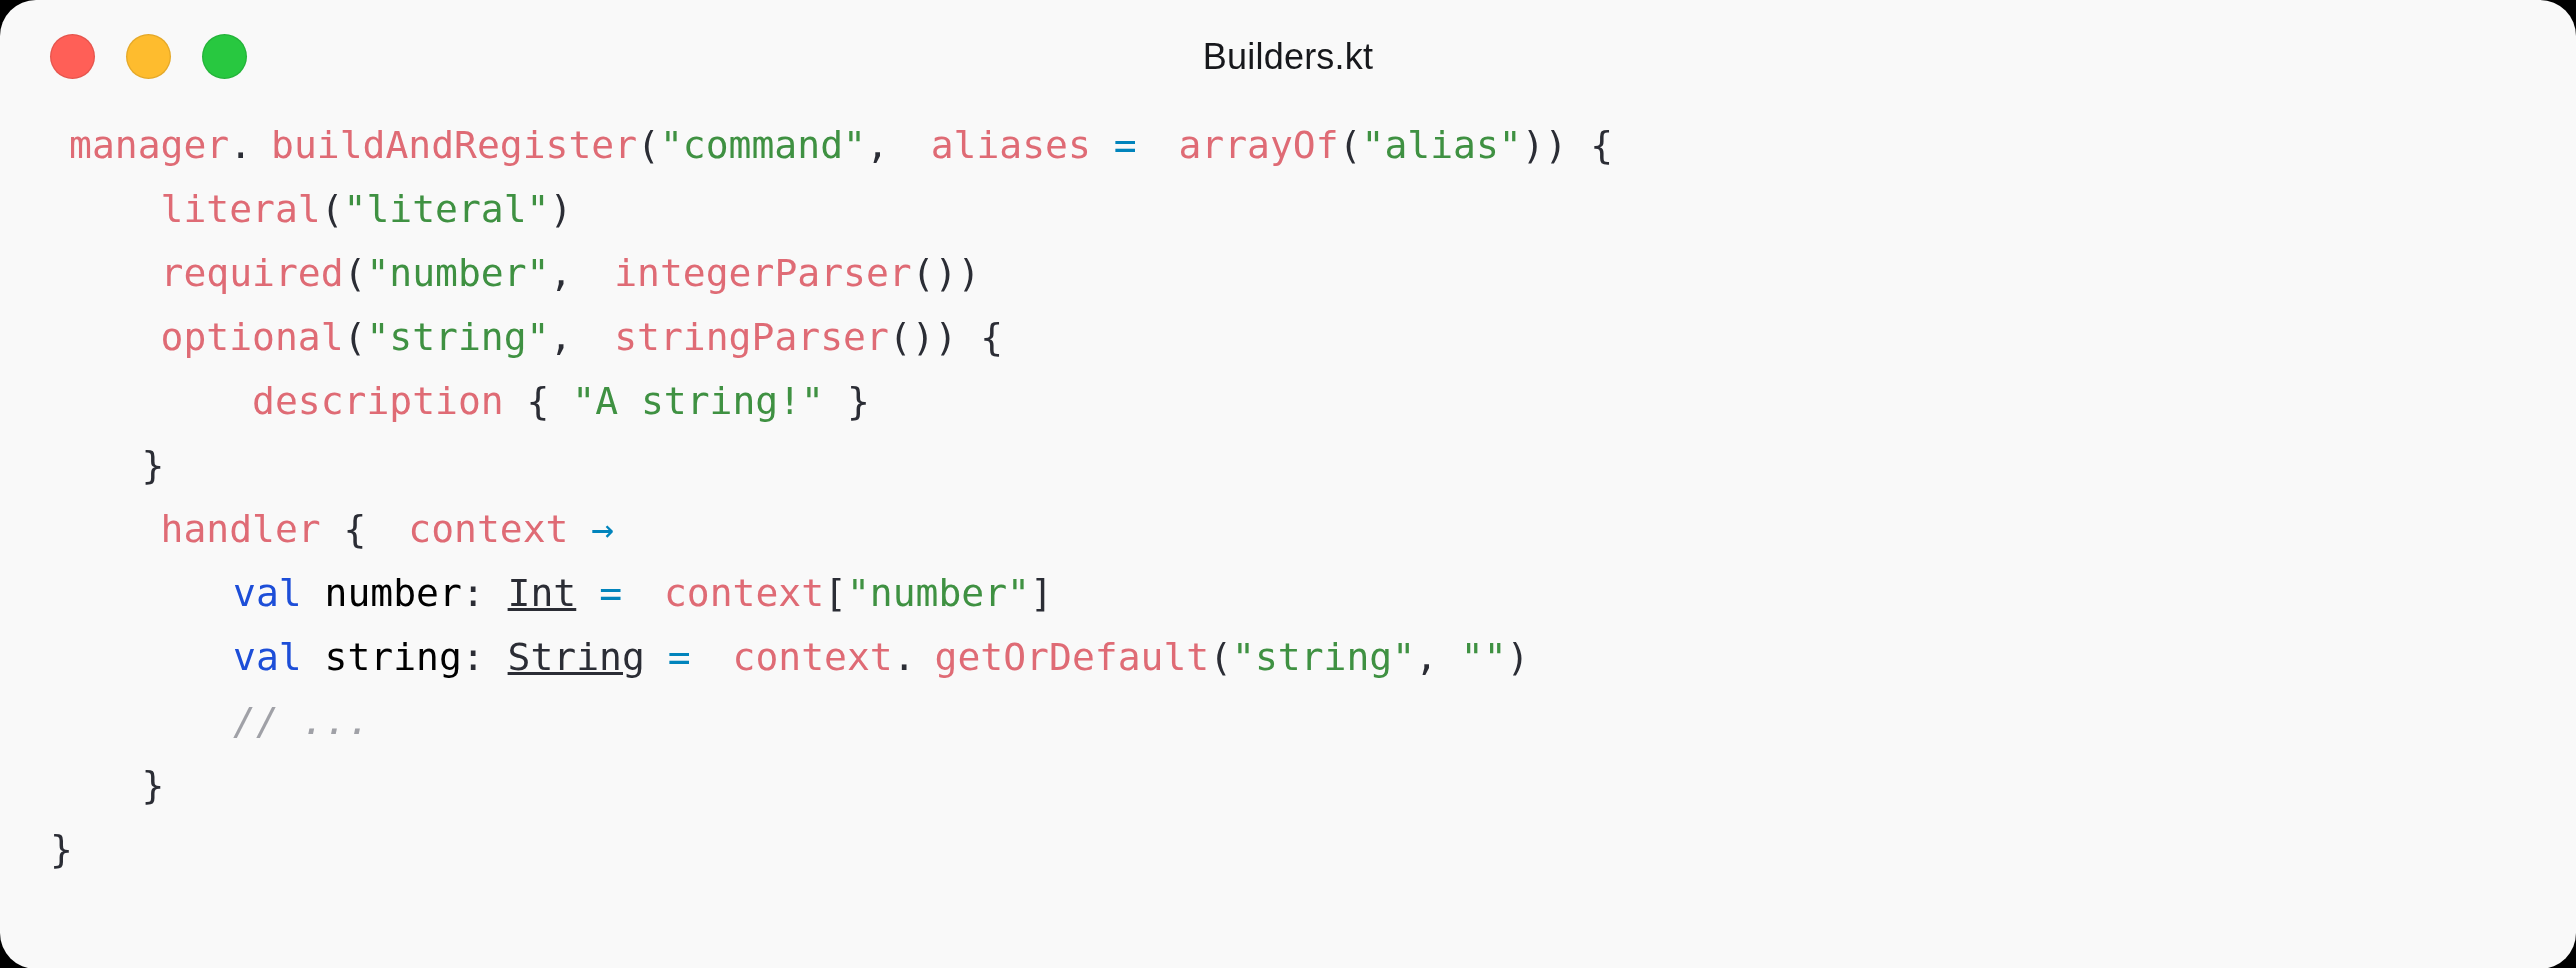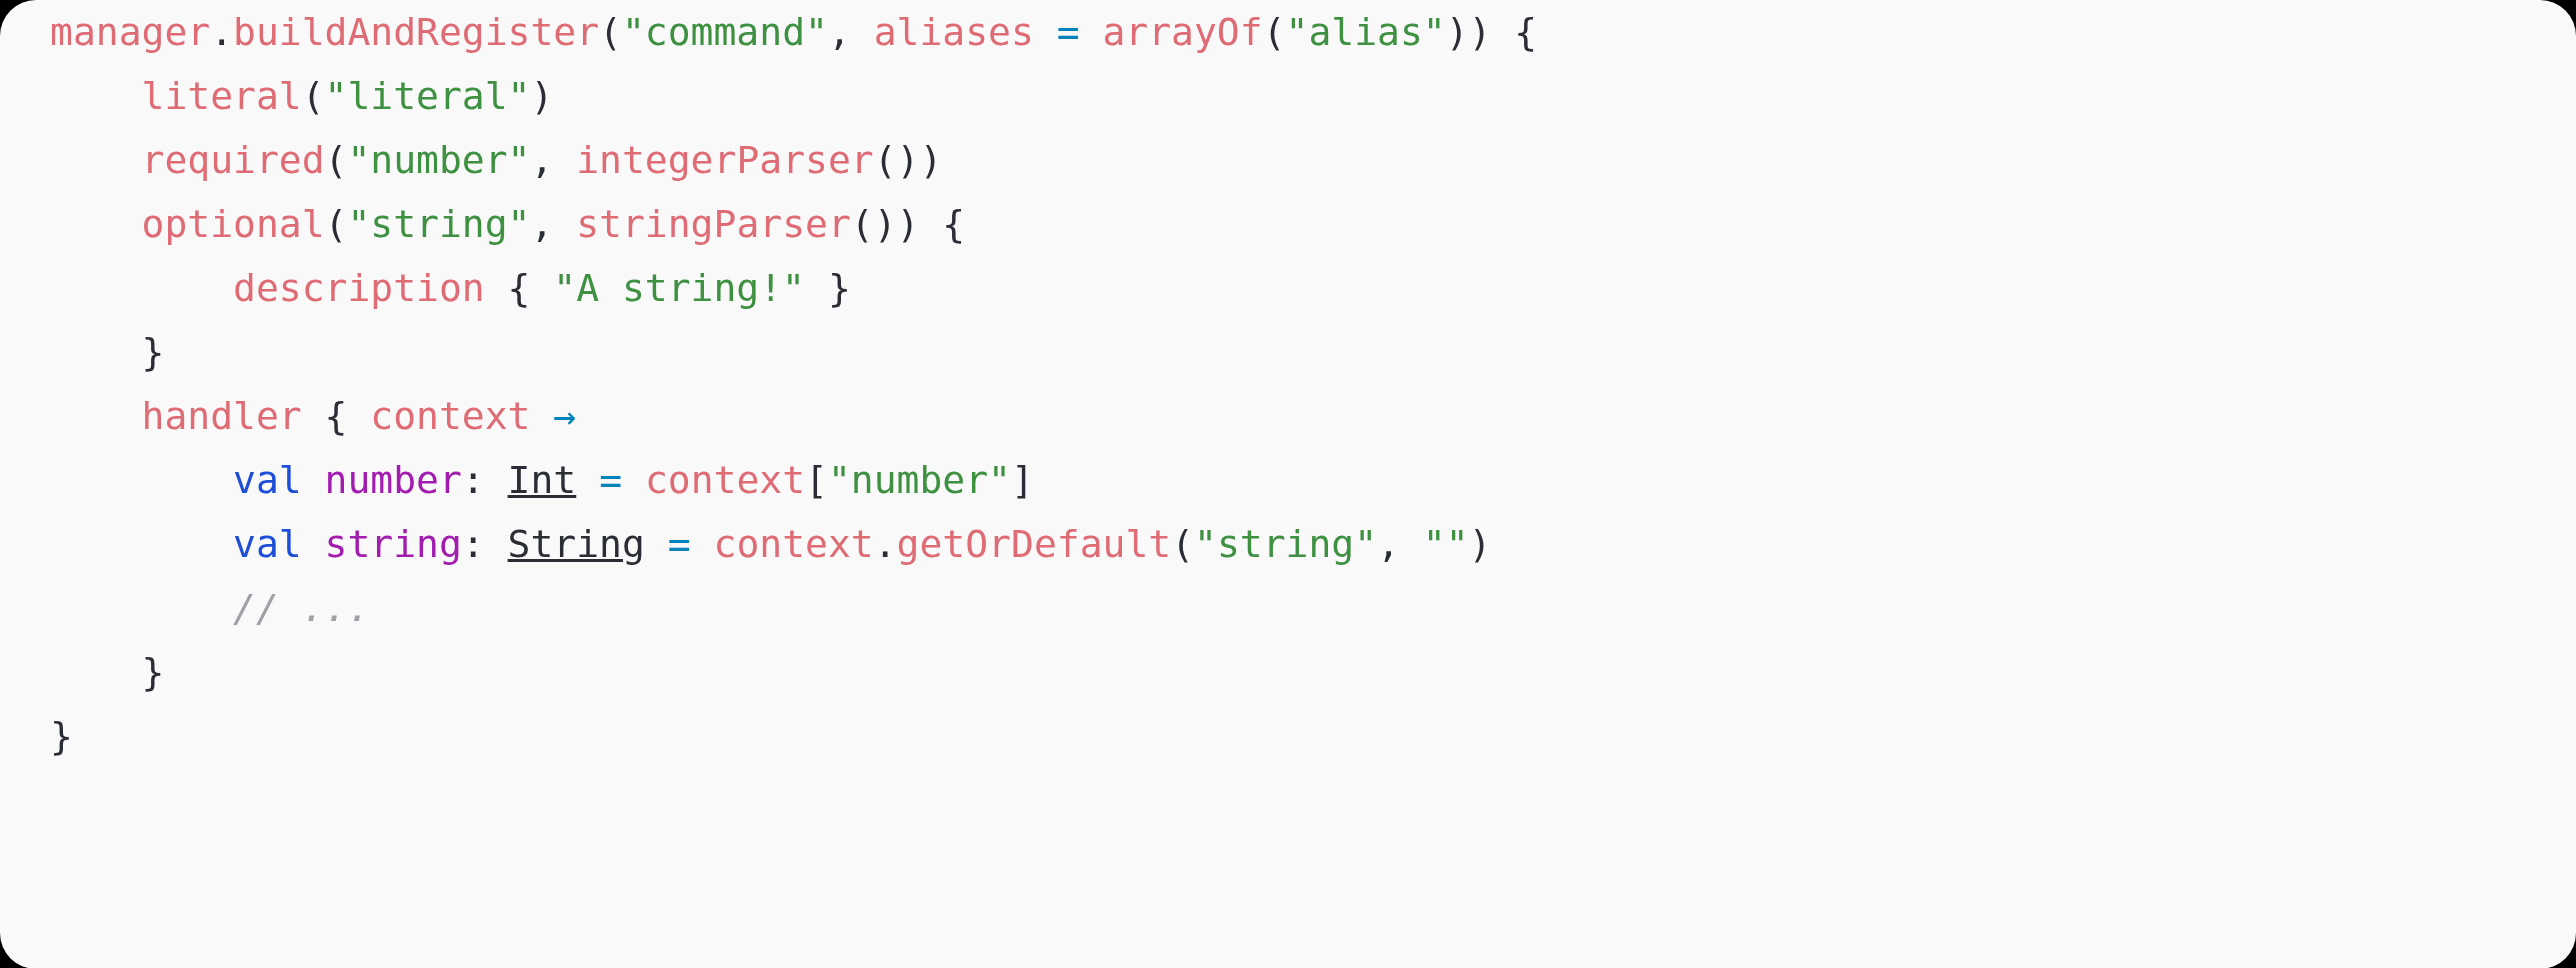--- a/index.html
+++ b/index.html
@@ -75,31 +75,42 @@
     white-space: pre;
     letter-spacing: 0px;
   }
 
   .code-line {
     height: 64px;
     white-space: pre;
   }
 
   
-  .tok-fn      { color: #DF6B75; }   
+  .tok-fn      { color: #DF6B75; margin-left: 19px; }   
   .tok-str     { color: #3F9142; }   
   .tok-punct   { color: #2B2D35; }   
   .tok-op      { color: #0184BC; }   
   .tok-kw      { color: #1d4ed8; }   
-  .tok-var     { color: #a21caf; }   
+  .tok-var     { color: #000000; }   
   .tok-type    { color: #2B2D35; text-decoration: underline; }   
   .tok-comment { color: #A0A1A7; font-style: italic; }
 </style>
 </head>
 <body>
 
 <div class="window">
 
+  <div class="titlebar">
+
+    <div class="traffic-lights">
+      <span class="light light-close"></span>
+      <span class="light light-minimize"></span>
+      <span class="light light-maximize"></span>
+    </div>
+
+    <div class="window-title">Builders.kt</div>
+
+  </div>
 
   <div class="code-area" id="code-area"><div class="code-line"><span class="tok-fn">manager</span><span class="tok-punct">.</span><span class="tok-fn">buildAndRegister</span><span class="tok-punct">(</span><span class="tok-str">"command"</span><span class="tok-punct">, </span><span class="tok-fn">aliases</span><span class="tok-punct"> </span><span class="tok-op">=</span><span class="tok-punct"> </span><span class="tok-fn">arrayOf</span><span class="tok-punct">(</span><span class="tok-str">"alias"</span><span class="tok-punct">)) {</span></div><div class="code-line"><span>    </span><span class="tok-fn">literal</span><span class="tok-punct">(</span><span class="tok-str">"literal"</span><span class="tok-punct">)</span></div><div class="code-line"><span>    </span><span class="tok-fn">required</span><span class="tok-punct">(</span><span class="tok-str">"number"</span><span class="tok-punct">, </span><span class="tok-fn">integerParser</span><span class="tok-punct">())</span></div><div class="code-line"><span>    </span><span class="tok-fn">optional</span><span class="tok-punct">(</span><span class="tok-str">"string"</span><span class="tok-punct">, </span><span class="tok-fn">stringParser</span><span class="tok-punct">()) {</span></div><div class="code-line"><span>        </span><span class="tok-fn">description</span><span class="tok-punct"> { </span><span class="tok-str">"A string!"</span><span class="tok-punct"> }</span></div><div class="code-line"><span>    </span><span class="tok-punct">}</span></div><div class="code-line"><span>    </span><span class="tok-fn">handler</span><span class="tok-punct"> { </span><span class="tok-fn">context</span><span class="tok-punct"> </span><span class="tok-op">→</span></div><div class="code-line"><span>        </span><span class="tok-kw">val</span><span class="tok-punct"> </span><span class="tok-var">number</span><span class="tok-punct">: </span><span class="tok-type">Int</span><span class="tok-punct"> </span><span class="tok-op">=</span><span class="tok-punct"> </span><span class="tok-fn">context</span><span class="tok-punct">[</span><span class="tok-str">"number"</span><span class="tok-punct">]</span></div><div class="code-line"><span>        </span><span class="tok-kw">val</span><span class="tok-punct"> </span><span class="tok-var">string</span><span class="tok-punct">: </span><span class="tok-type">String</span><span class="tok-punct"> </span><span class="tok-op">=</span><span class="tok-punct"> </span><span class="tok-fn">context</span><span class="tok-punct">.</span><span class="tok-fn">getOrDefault</span><span class="tok-punct">(</span><span class="tok-str">"string"</span><span class="tok-punct">, </span><span class="tok-str">""</span><span class="tok-punct">)</span></div><div class="code-line"><span>        </span><span class="tok-comment">// ...</span></div><div class="code-line"><span>    </span><span class="tok-punct">}</span></div><div class="code-line"><span class="tok-punct">}</span></div></div>
 
 </div>
 
 
 </body></html>

